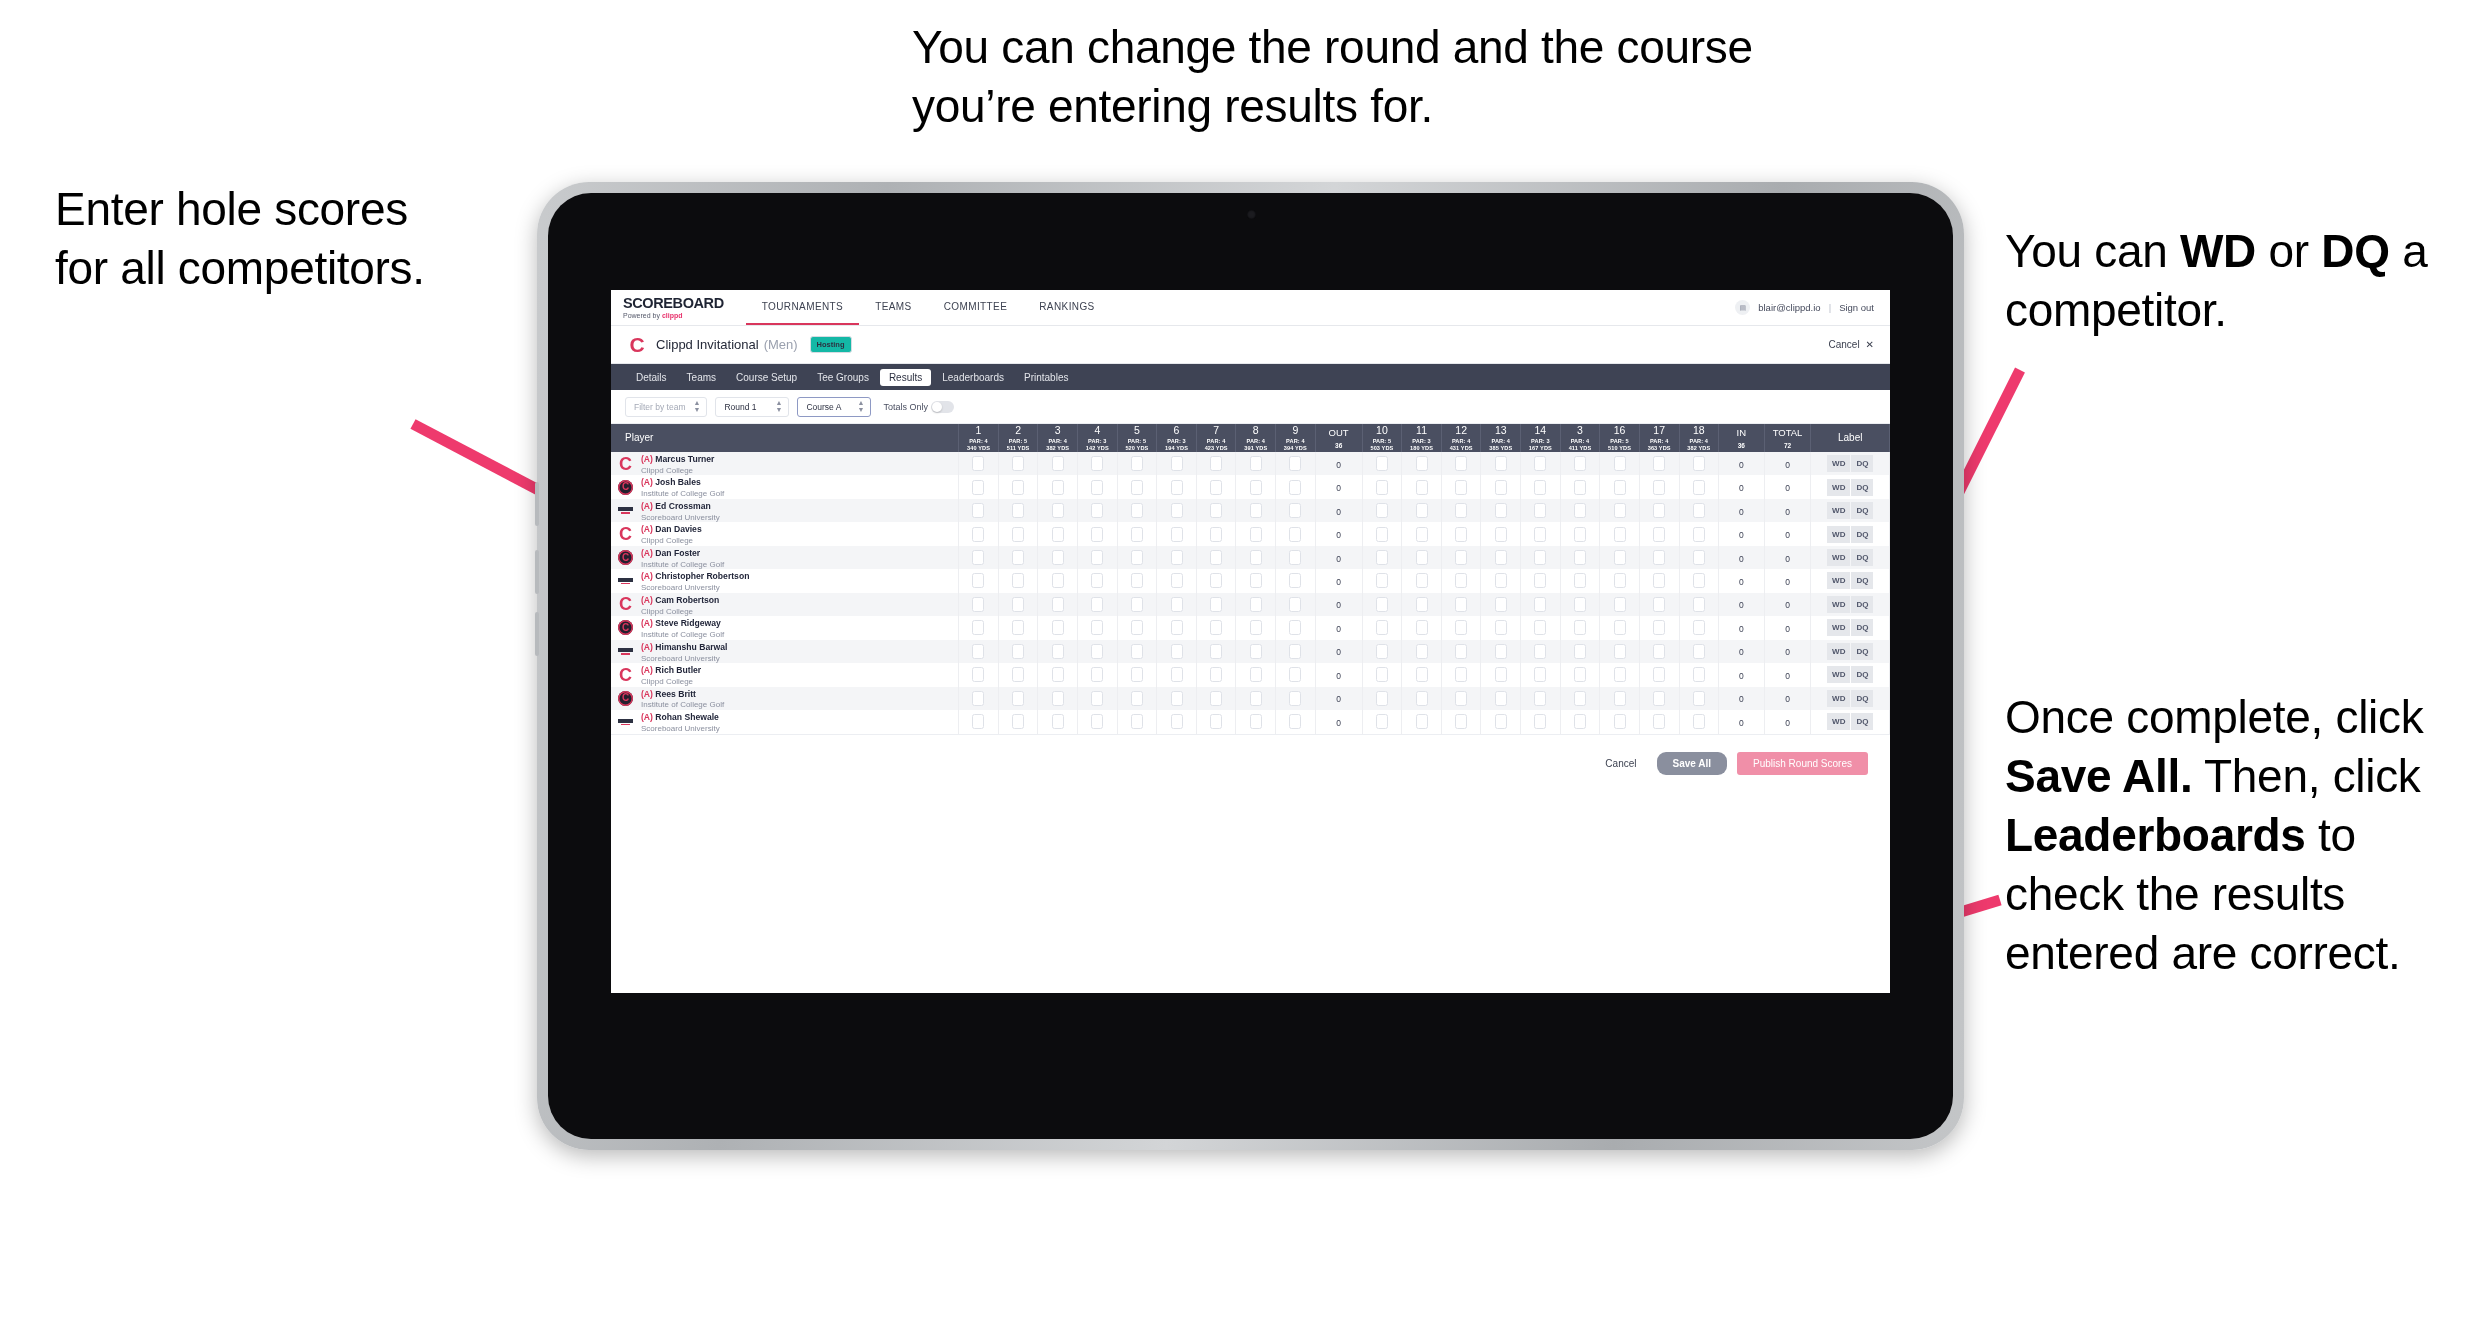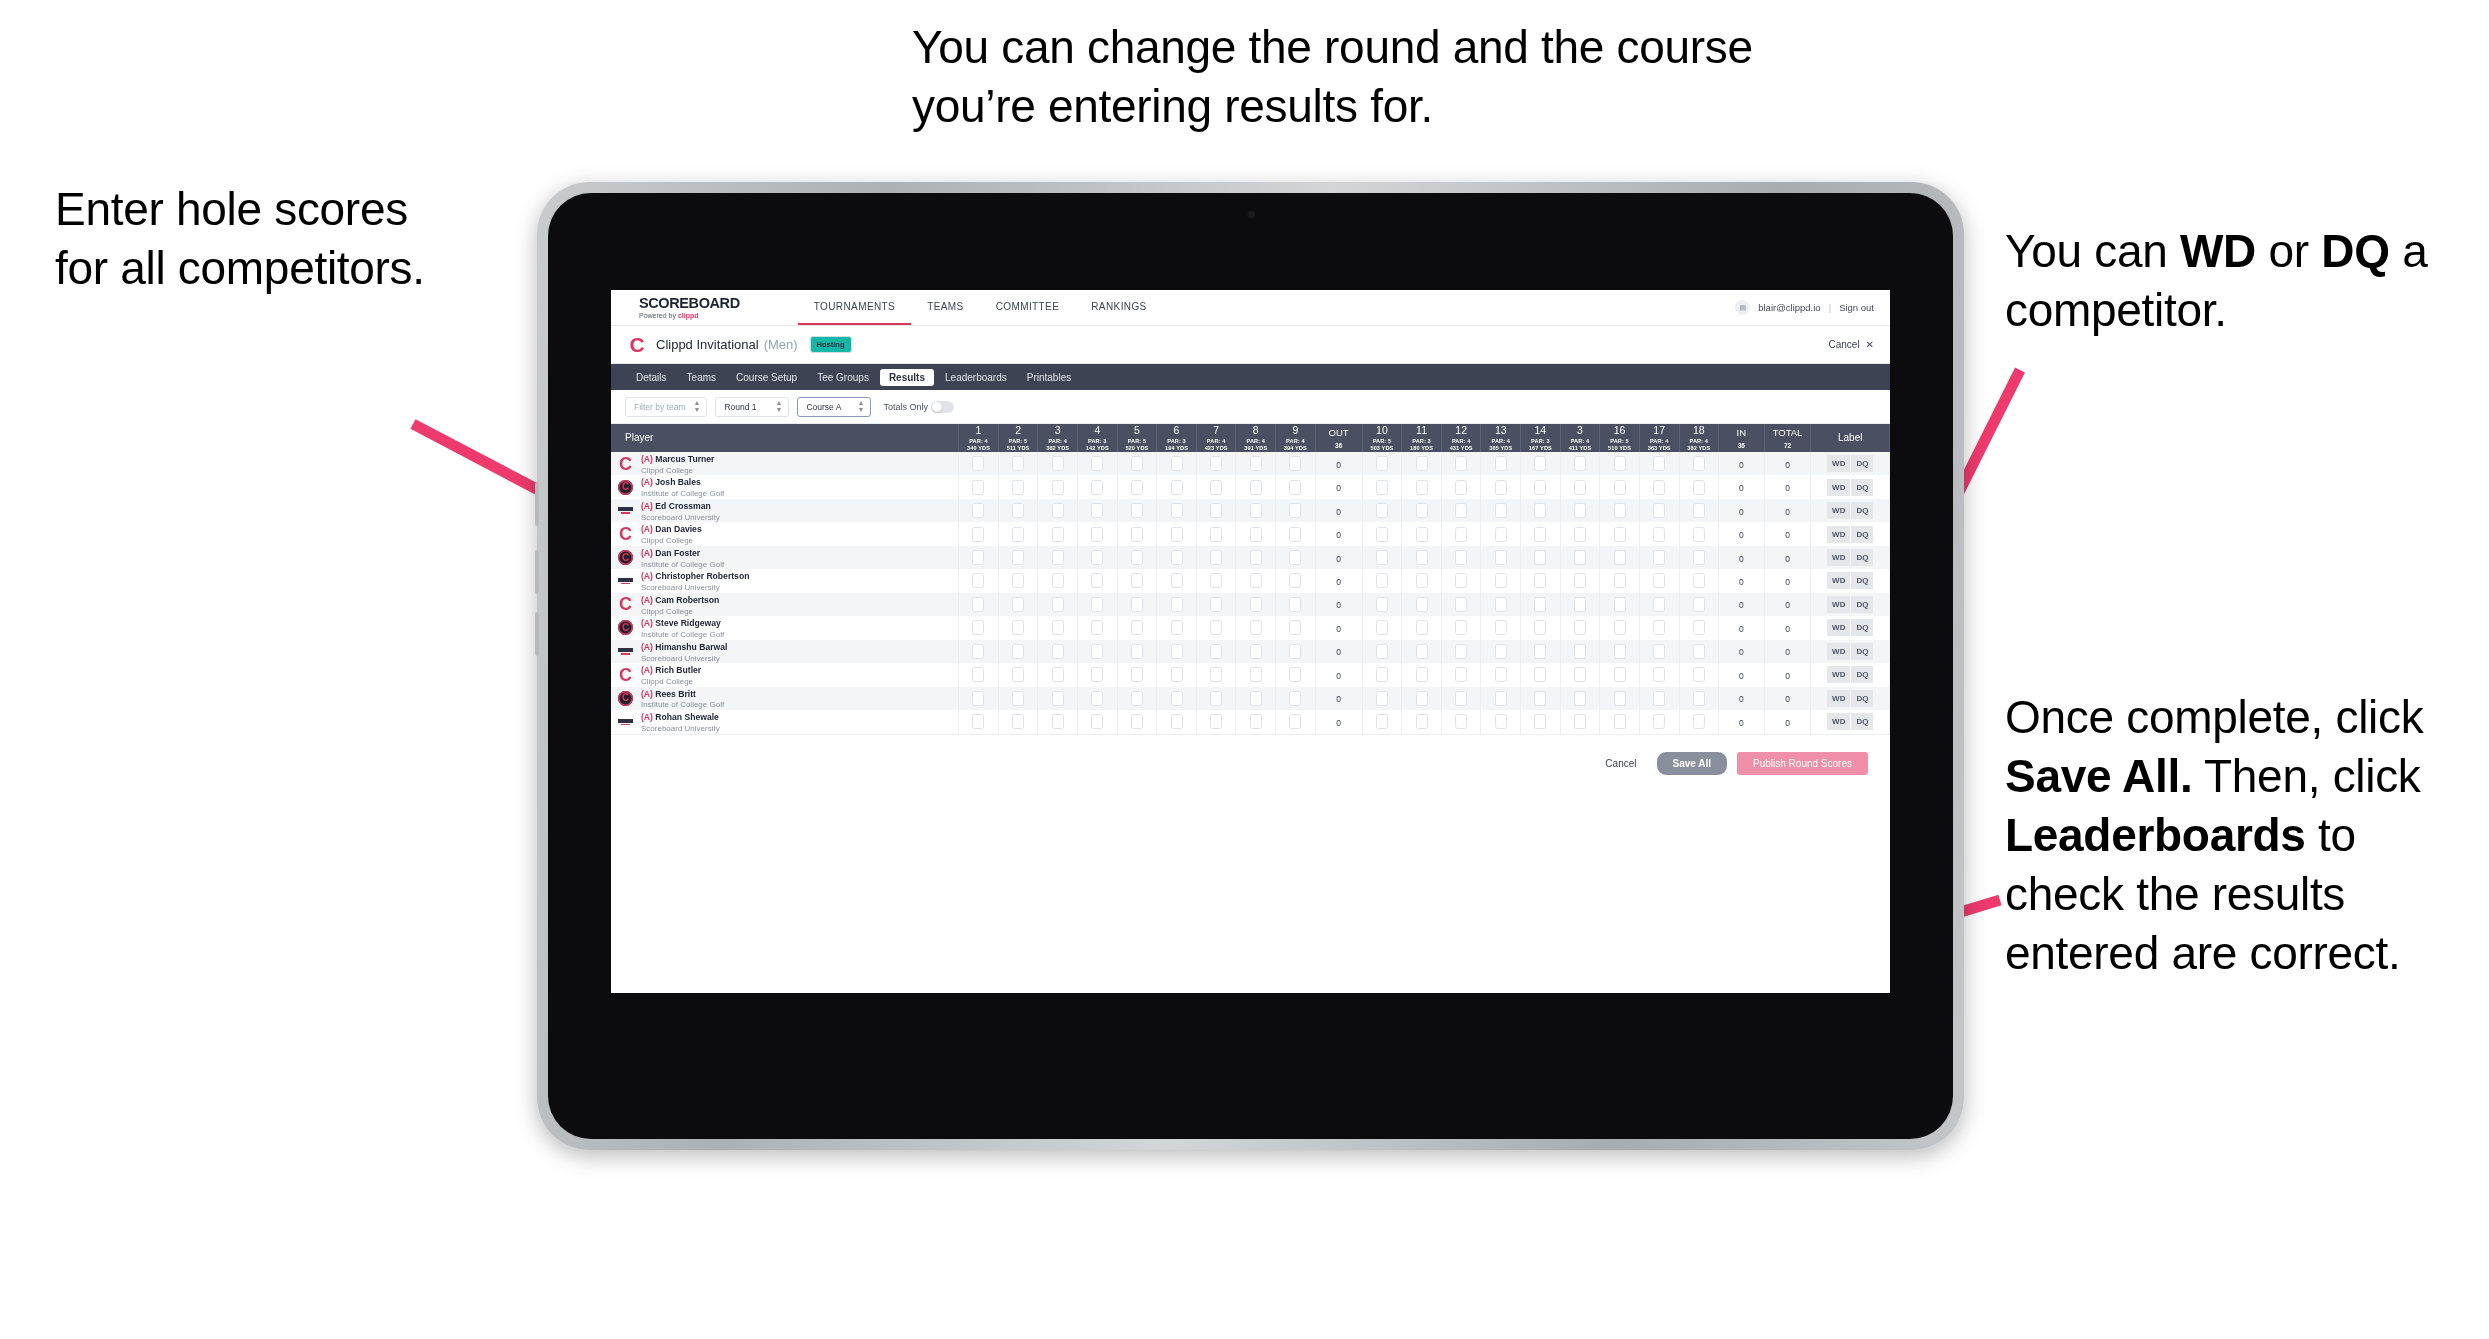--- a/index.html
+++ b/index.html
@@ -67,22 +67,21 @@
     background: #ffffff;
     overflow: hidden;
     font-size: 11px;
     color: #2d3142;
   }
 
   
   .topnav {
     height: 36px; background:#fff; display:flex; align-items:stretch;
     border-bottom: 1px solid #e6e8ec;
-    padding-left: 28px;
-    gap: 36px;
+    padding-left: 12px;
   }
   .brand { display:flex; flex-direction:column; justify-content:center; padding-right: 22px; }
   .brand-name {
     font-size: 14.5px; font-weight: 800; letter-spacing:-0.4px; color:#1f2433;
     font-family:"Liberation Sans", sans-serif; line-height:1;
   }
   .brand-sub { font-size:7px; color:#55596a; margin-top:2px; line-height:1; }
   .brand-sub .pink { color:#e8336d; font-weight:700; }
   .topnav-links { display:flex; align-items:center; }
   .topnav-link {
@@ -120,21 +119,21 @@
   }
   .tour-cancel { margin-left:auto; font-size:10px; color:#3c out; color:#3c4150; display:flex; align-items:center; gap:6px; }
 
   
   .tabsbar {
     height:26px; background:#3e4354; display:flex; align-items:center; padding:0 16px; gap:2px;
   }
   .tab {
     font-size:10px; color:#e3e5ea; padding: 3px 9px; border-radius:3px; cursor:pointer;text-align:right;
   }
-  .tab.active { background:#ffffff; color:#2d3142; font-weight:700; }
+  .tab.active { background:#ffffff; color:#2d3142; font-weight:400; }
 
   
   .filterbar {
     height:34px; background:#fff; display:flex; align-items:center; gap:8px;
     padding: 0 14px; border-bottom:1px solid #eceef2;
   }
   .search-input {
     flex:1 1 auto; height:20px; border:1px solid #e1e4ea; border-radius:3px;
     font-size:8.5px; color:#9aa0ae; padding:0 8px; display:flex; align-items:center;
     background:#fff;

